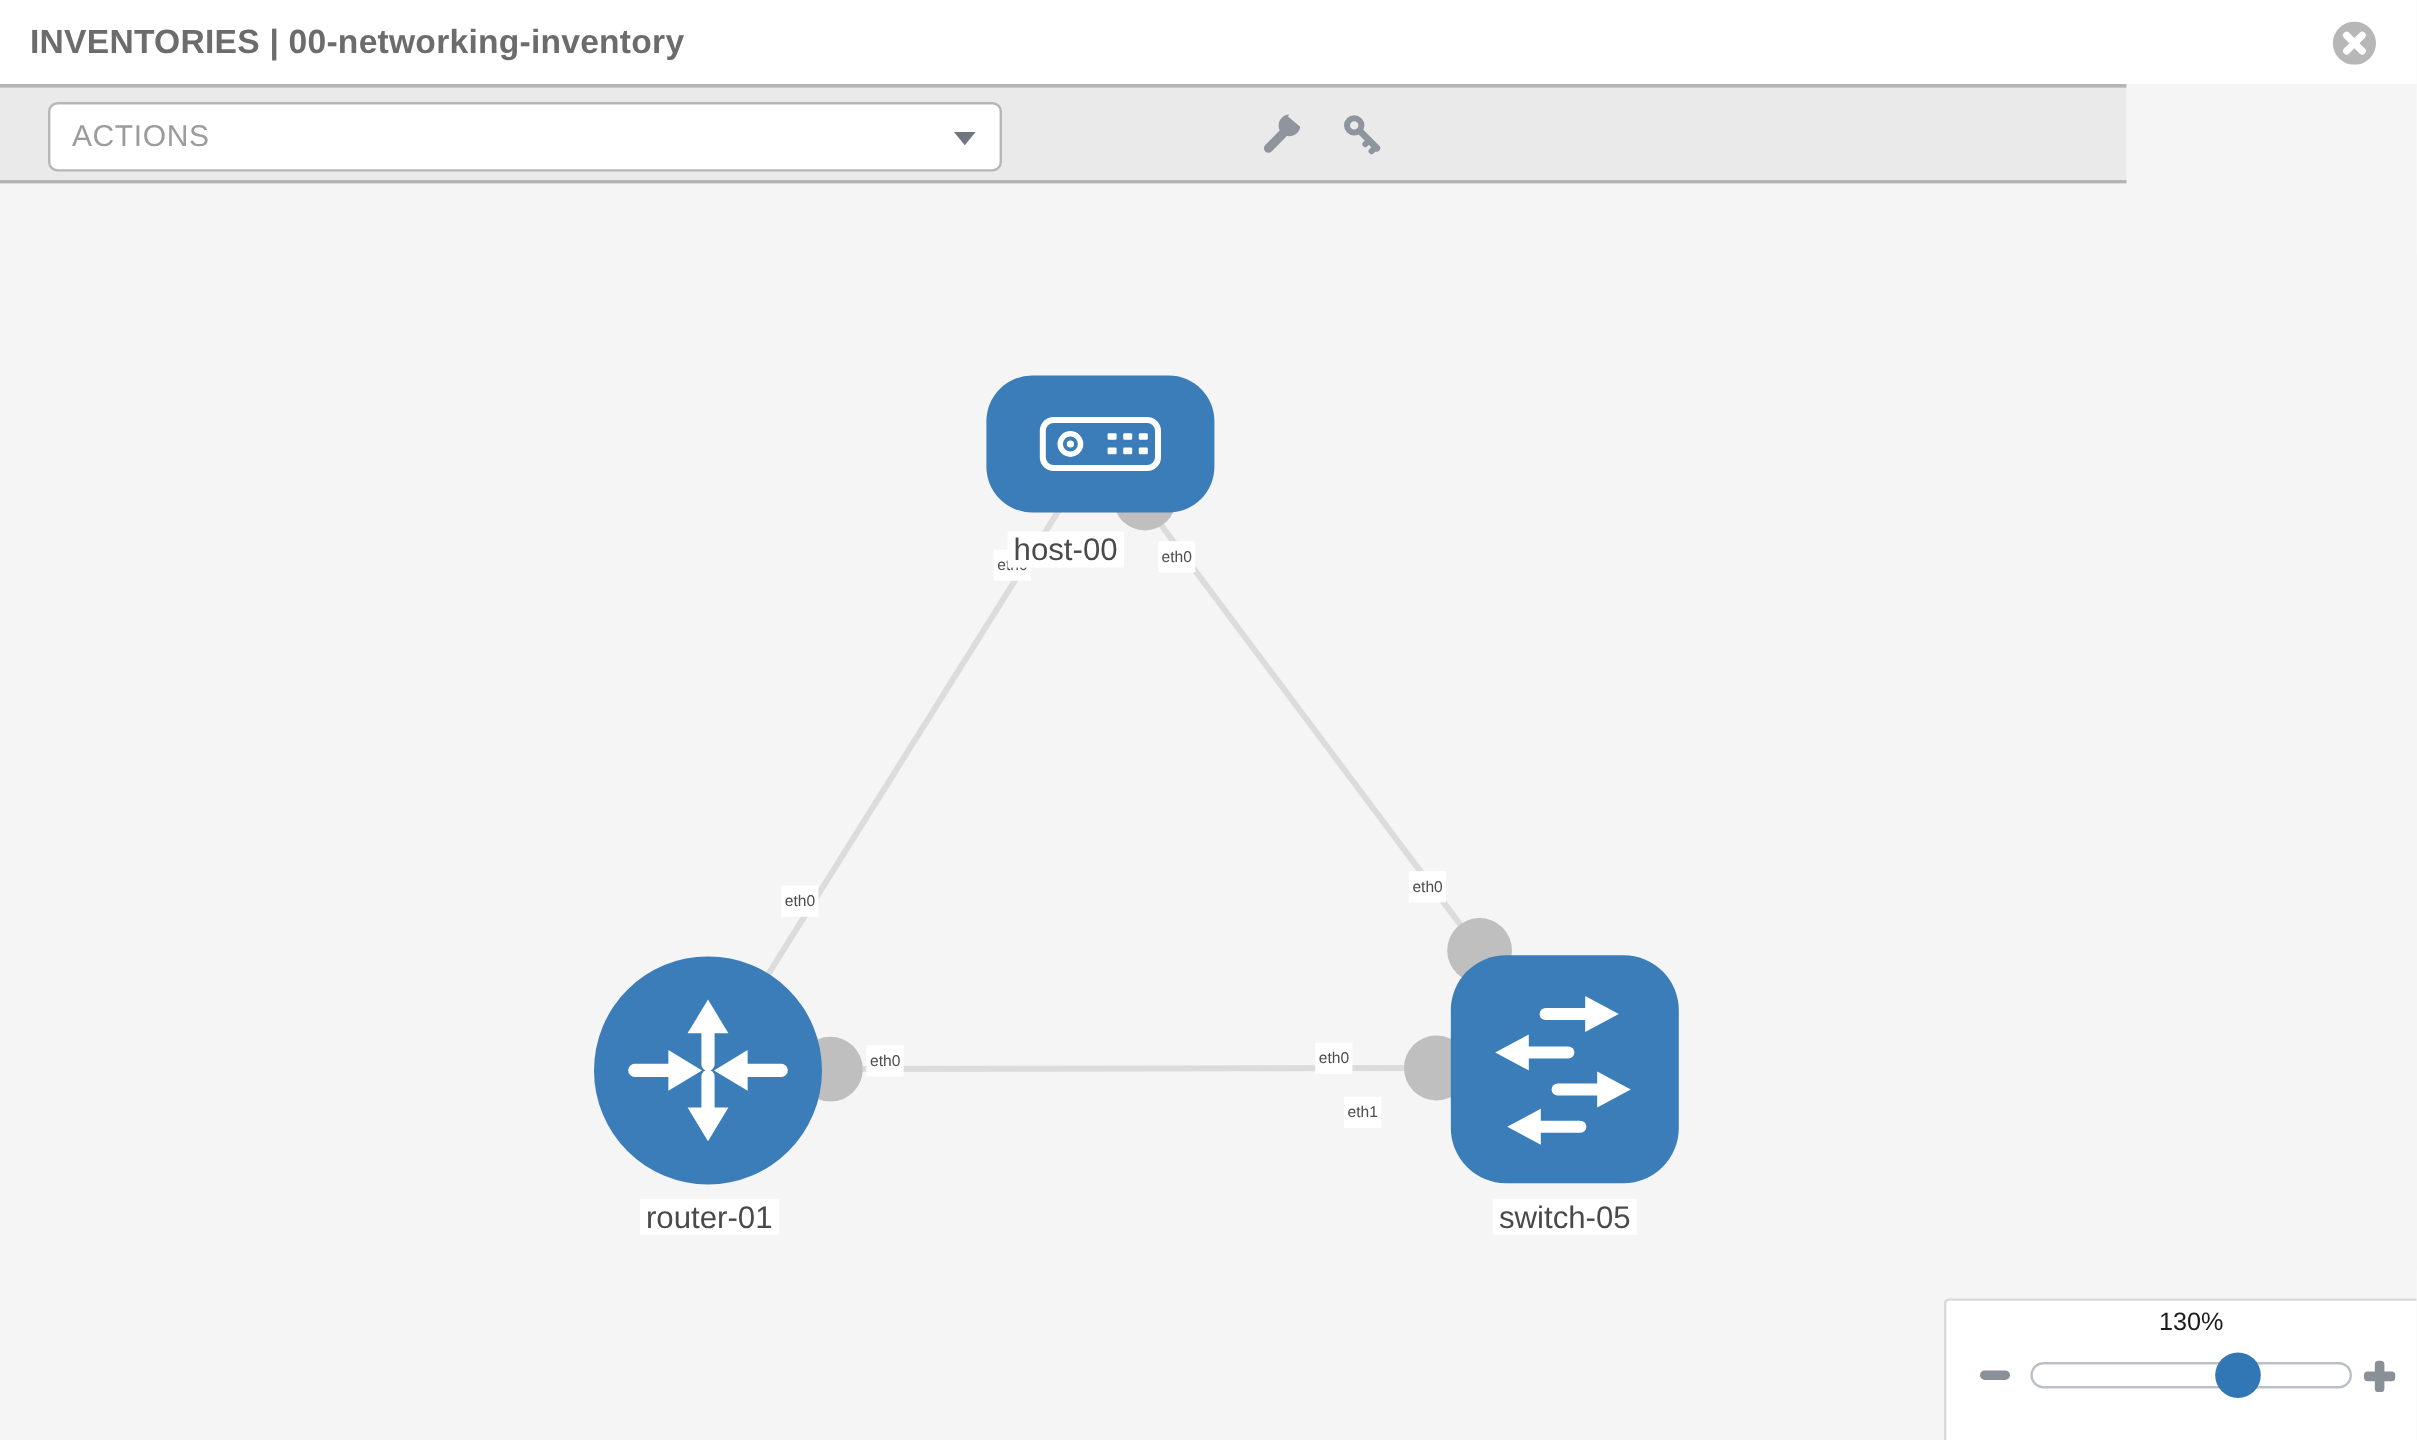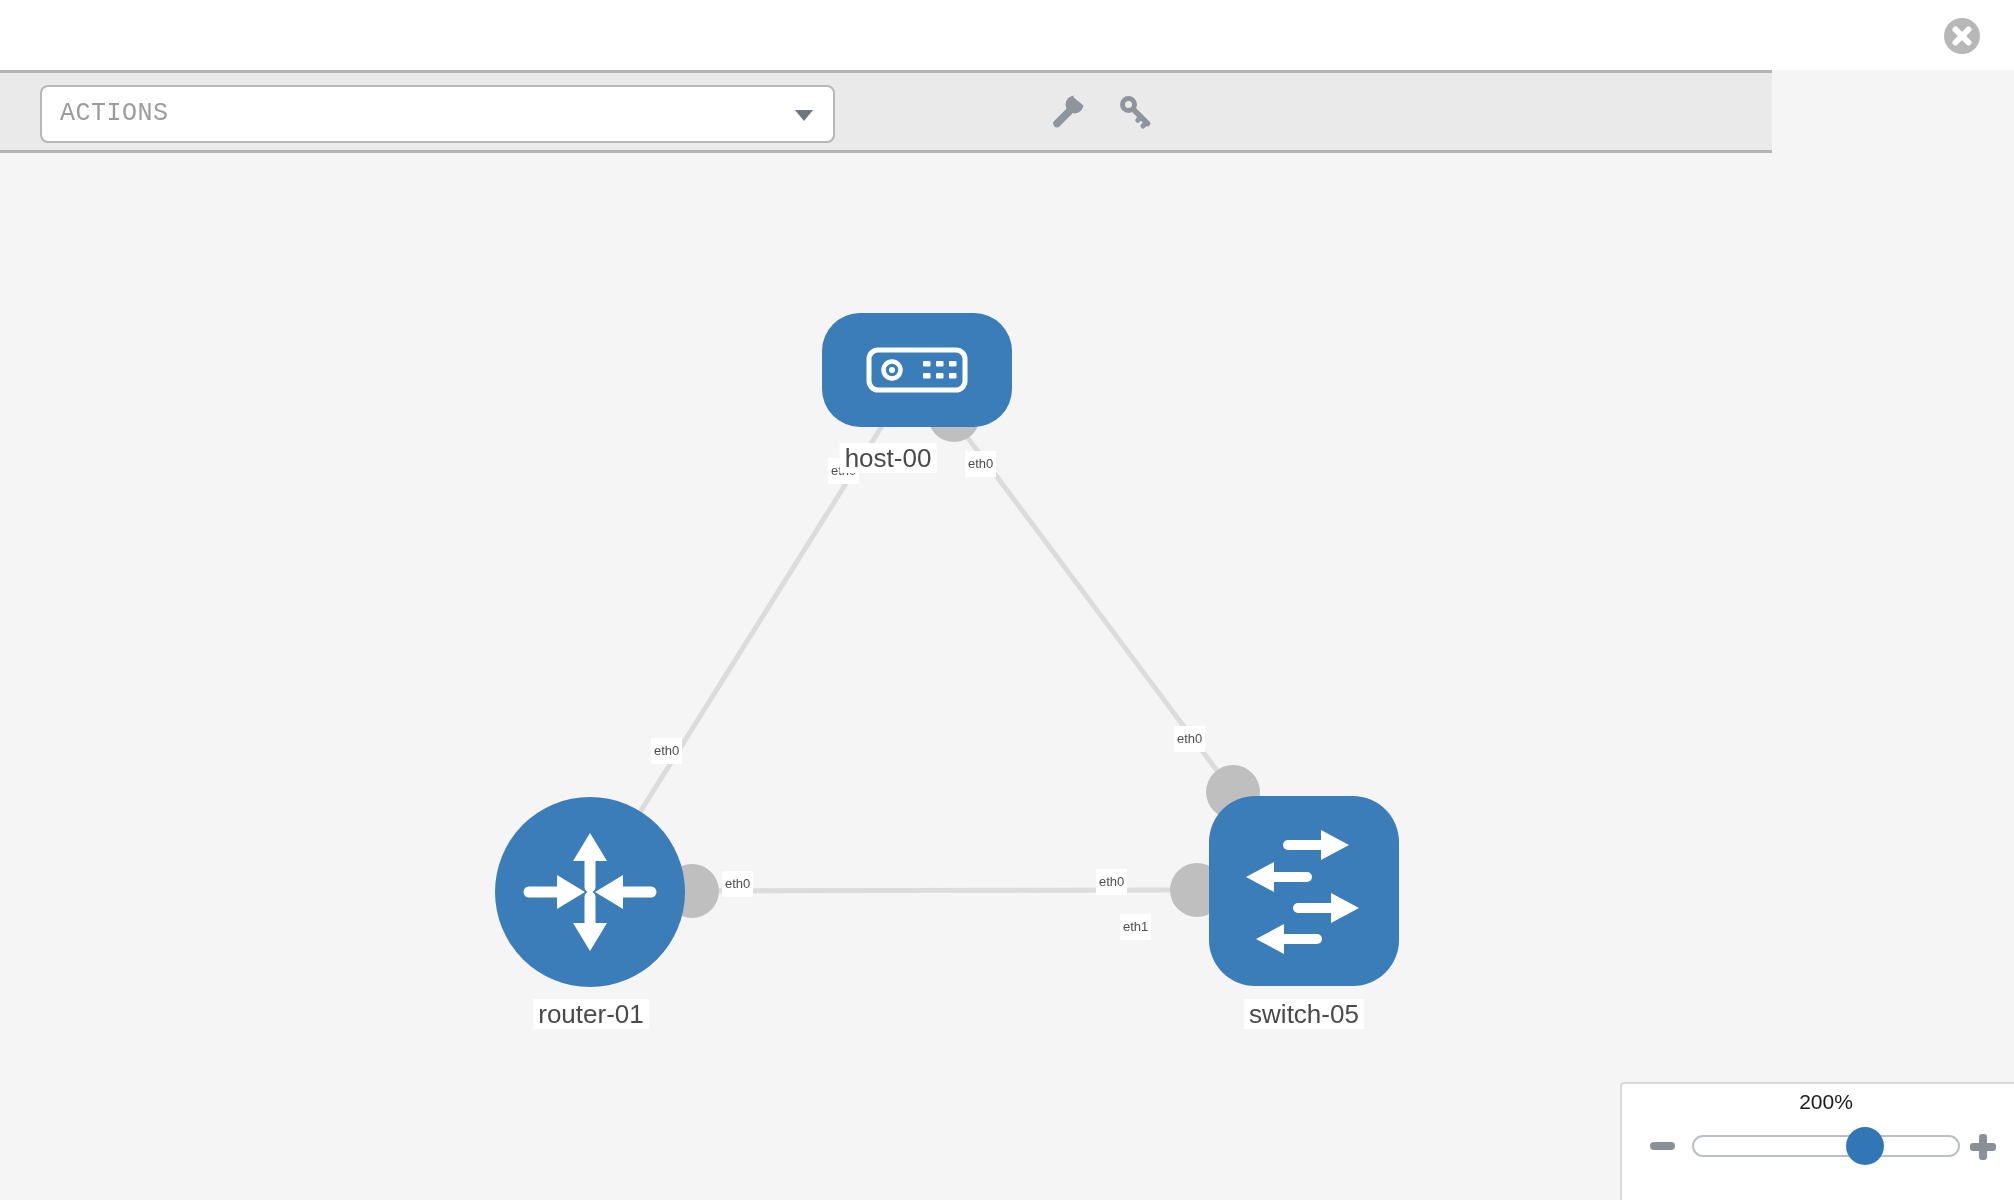--- a/index.html
+++ b/index.html
@@ -11,21 +11,21 @@
   
   .header{position:absolute;left:0;top:0;width:2014px;height:70px;background:#ffffff;}
   .page-title{
     position:absolute;left:25px;top:0;margin:0;line-height:70px;
     font-size:28px;font-weight:bold;color:#6c6c6c;letter-spacing:.2px;
   }
   .close-btn{position:absolute;left:1944px;top:18px;width:36px;height:36px;cursor:pointer;}
   
   .toolbar{
     position:absolute;left:0;top:70px;width:1772px;height:83px;box-sizing:border-box;
-    background:#eaeaea;border-top:3px solid #b4b4b4;border-bottom:3px solid #b4b4b4;font-family:Liberation Mono, monospace;
+    background:#eaeaea;border-top:3px solid #b4b4b4;border-bottom:3px solid #b4b4b4;
   }
   .select{
     position:absolute;height:58px;box-sizing:border-box;background:#ffffff;
     border:2px solid #b7b7b7;border-radius:8px;cursor:pointer;
   }
   .select .ph{
     display:block;line-height:54px;padding-left:18px;font-size:25px;
     color:#9c9c9c;letter-spacing:.5px;
   }
   .select .chev{
@@ -71,20 +71,21 @@
   .zoom-in{position:absolute;left:348px;top:50px;width:26px;height:26px;cursor:pointer;}
   .zoom-in .bh{position:absolute;left:0;top:9px;width:26px;height:8px;background:#8a9097;border-radius:3px;}
   .zoom-in .bv{position:absolute;left:9px;top:0;width:8px;height:26px;background:#8a9097;border-radius:3px;}
 </style>
 </head>
 <body>
 
 <div id="app">
 
   <div class="header">
+    <h1 class="page-title">INVENTORIES | 00-networking-inventory</h1>
     <div class="close-btn">
       <svg viewBox="0 0 36 36" width="36" height="36">
         <circle cx="18" cy="18" r="18" fill="#b7b7b7"></circle>
         <line x1="11.5" y1="11.5" x2="24.5" y2="24.5" stroke="#ffffff" stroke-width="6" stroke-linecap="round"></line>
         <line x1="24.5" y1="11.5" x2="11.5" y2="24.5" stroke="#ffffff" stroke-width="6" stroke-linecap="round"></line>
       </svg>
     </div>
   </div>
 
   <div class="toolbar">
@@ -176,21 +177,21 @@
     <span class="plabel" style="left:722px;top:718px;">eth0</span>
     <span class="plabel" style="left:1174px;top:573px;">eth0</span>
     <span class="plabel" style="left:1096px;top:716px;">eth0</span>
     <span class="plabel" style="left:1120px;top:716px;margin-top:45px;">eth1</span>
 
     <span class="nlabel" style="left:888px;top:290px;">host-00</span>
     <span class="nlabel" style="left:591px;top:846px;">router-01</span>
     <span class="nlabel" style="left:1304px;top:846px;">switch-05</span>
 
     <div class="zoom-panel">
-      <div class="zoom-level">200%</div>
+      <div class="zoom-level">130%</div>
       <div class="zoom-out"></div>
       <div class="zoom-slider">
         <div class="zoom-knob"></div>
       </div>
       <div class="zoom-in">
         <span class="bh"></span>
         <span class="bv"></span>
       </div>
     </div>
 

